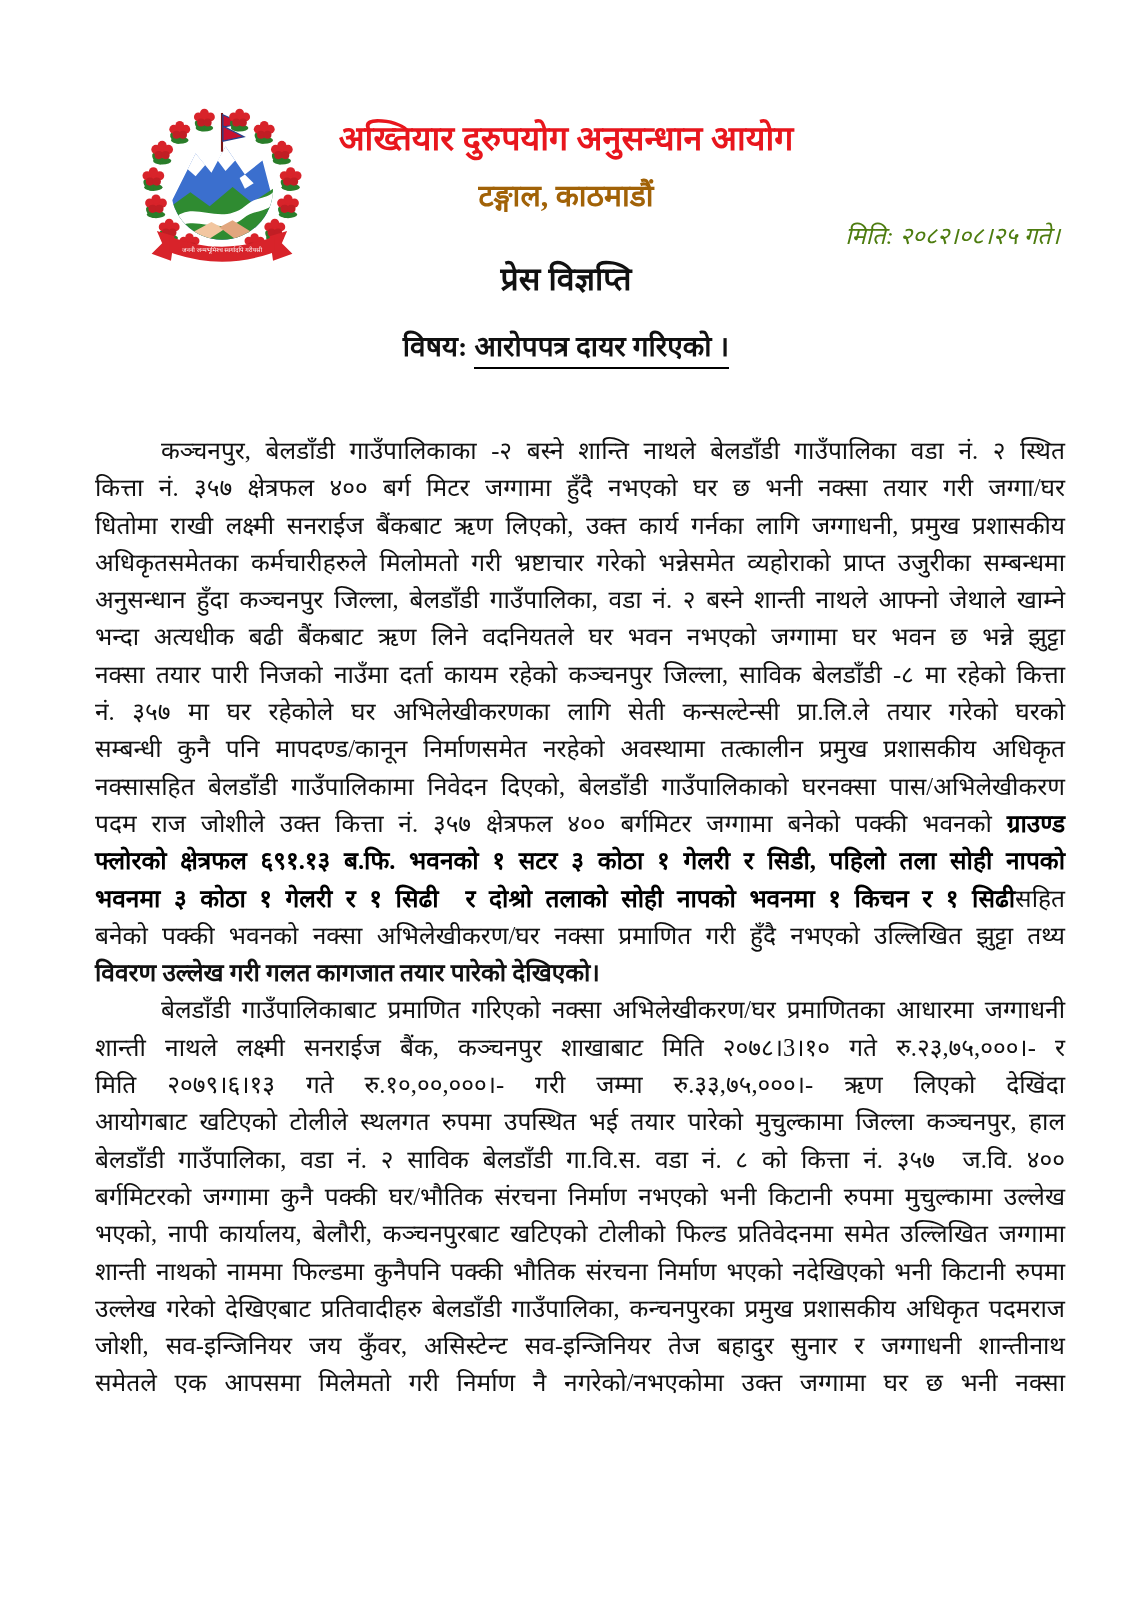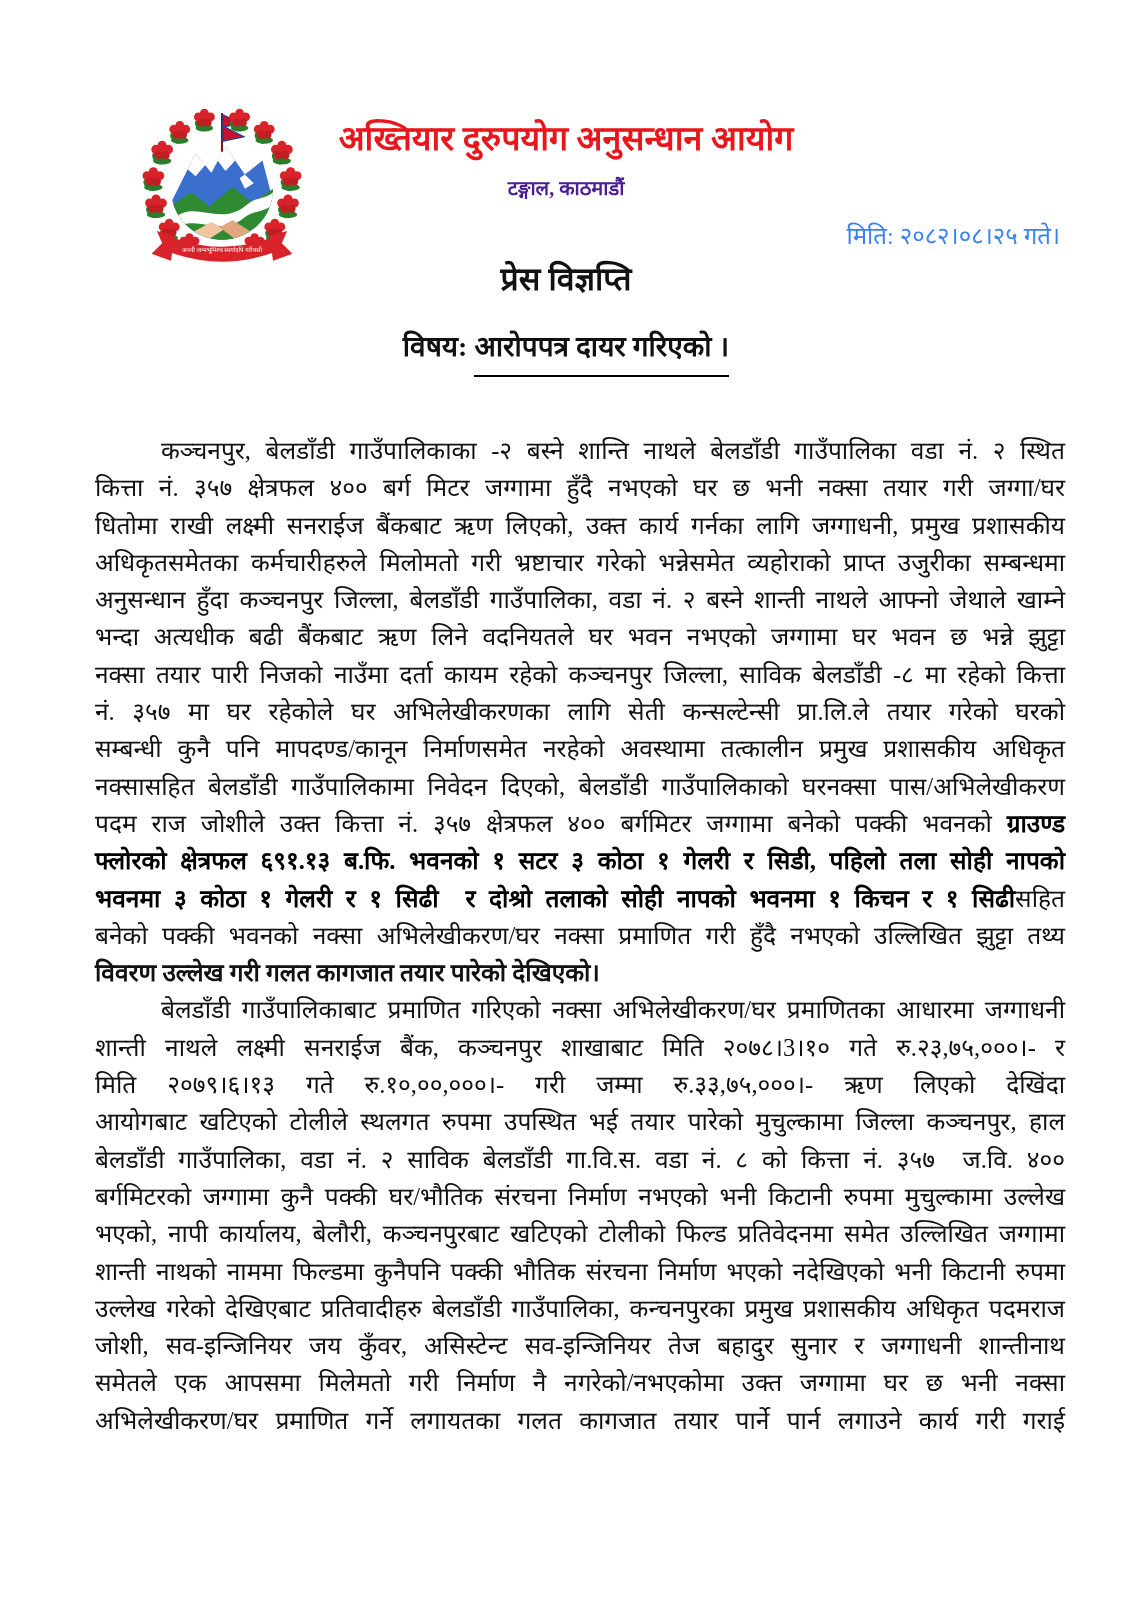--- a/index.html
+++ b/index.html
@@ -8,25 +8,25 @@
     width:1132px;
     height:1600px;
     background:#ffffff;
     font-family:"Liberation Serif","DejaVu Serif",serif;
     color:#111111;
     overflow:hidden;
   }
   .emblem{position:absolute;left:134px;top:102px;width:176px;height:168px;}
   .org{position:absolute;left:0;right:0;top:122px;text-align:center;}
   .org-name{font-size:34px;font-weight:700;color:#e8161d;line-height:1.0;}
-  .org-address{font-size:20px;font-weight:700;color:#4c1d95;margin-top:18px;}
-  .date-line{position:absolute;right:72px;top:218px;font-size:24px;color:#3b82f6;}
+  .org-address{font-size:30px;font-weight:700;color:#a16207;margin-top:18px;}
+  .date-line{position:absolute;right:72px;top:218px;font-size:24px;color:#4d7c0f;font-style:italic;}
   .doc-title{position:absolute;left:0;right:0;top:256px;text-align:center;font-size:32px;font-weight:700;}
   .subject{position:absolute;left:0;right:0;top:326px;text-align:center;font-size:28px;font-weight:700;}
-  .subject .u{border-bottom:2.5px solid #000;padding-bottom:13px;margin-top:28px;}
+  .subject .u{border-bottom:2.5px solid #000;padding-bottom:5px;margin-top:28px;}
   .body{position:absolute;left:95px;right:67px;top:432px;font-size:24.5px;}
   .line{
     line-height:37.3px;
     text-align:justify;
     text-align-last:justify;
     white-space:normal;
   }
   .line.last{text-align-last:left;font-weight:bold;}
   .line.indent{text-indent:66px;}
   .line b{font-weight:700;color:#000;}
@@ -127,16 +127,15 @@
       <div class="line"><span>शान्ती नाथले लक्ष्मी सनराईज बैंक, कञ्चनपुर शाखाबाट मिति २०७८।3।१० गते रु.२३,७५,०००।- र</span></div>
       <div class="line"><span>मिति २०७९।६।१३ गते रु.१०,००,०००।- गरी जम्मा रु.३३,७५,०००।- ऋण लिएको देखिंदा</span></div>
       <div class="line"><span>आयोगबाट खटिएको टोलीले स्थलगत रुपमा उपस्थित भई तयार पारेको मुचुल्कामा जिल्ला कञ्चनपुर, हाल</span></div>
       <div class="line"><span>बेलडाँडी गाउँपालिका, वडा नं. २ साविक बेलडाँडी गा.वि.स. वडा नं. ८ को कित्ता नं. ३५७ &nbsp;ज.वि. ४००</span></div>
       <div class="line"><span>बर्गमिटरको जग्गामा कुनै पक्की घर/भौतिक संरचना निर्माण नभएको भनी किटानी रुपमा मुचुल्कामा उल्लेख</span></div>
       <div class="line"><span>भएको, नापी कार्यालय, बेलौरी, कञ्चनपुरबाट खटिएको टोलीको फिल्ड प्रतिवेदनमा समेत उल्लिखित जग्गामा</span></div>
       <div class="line"><span>शान्ती नाथको नाममा फिल्डमा कुनैपनि पक्की भौतिक संरचना निर्माण भएको नदेखिएको भनी किटानी रुपमा</span></div>
       <div class="line"><span>उल्लेख गरेको देखिएबाट प्रतिवादीहरु बेलडाँडी गाउँपालिका, कन्चनपुरका प्रमुख प्रशासकीय अधिकृत पदमराज</span></div>
       <div class="line"><span>जोशी, सव-इन्जिनियर जय कुँवर, असिस्टेन्ट सव-इन्जिनियर तेज बहादुर सुनार र जग्गाधनी शान्तीनाथ</span></div>
       <div class="line"><span>समेतले एक आपसमा मिलेमतो गरी निर्माण नै नगरेको/नभएकोमा उक्त जग्गामा घर छ भनी नक्सा</span></div>
-      <div class="line"><span>अभिलेखीकरण/घर प्रमाणित गर्ने लगायतका गलत कागजात तयार पार्ने पार्न लगाउने कार्य गरी गराई</span></div>
     </div>
 
 </div>
 
 </body></html>

